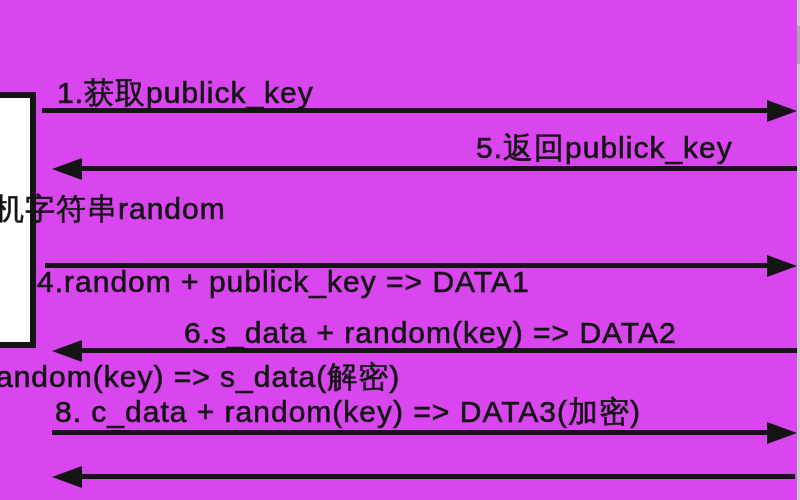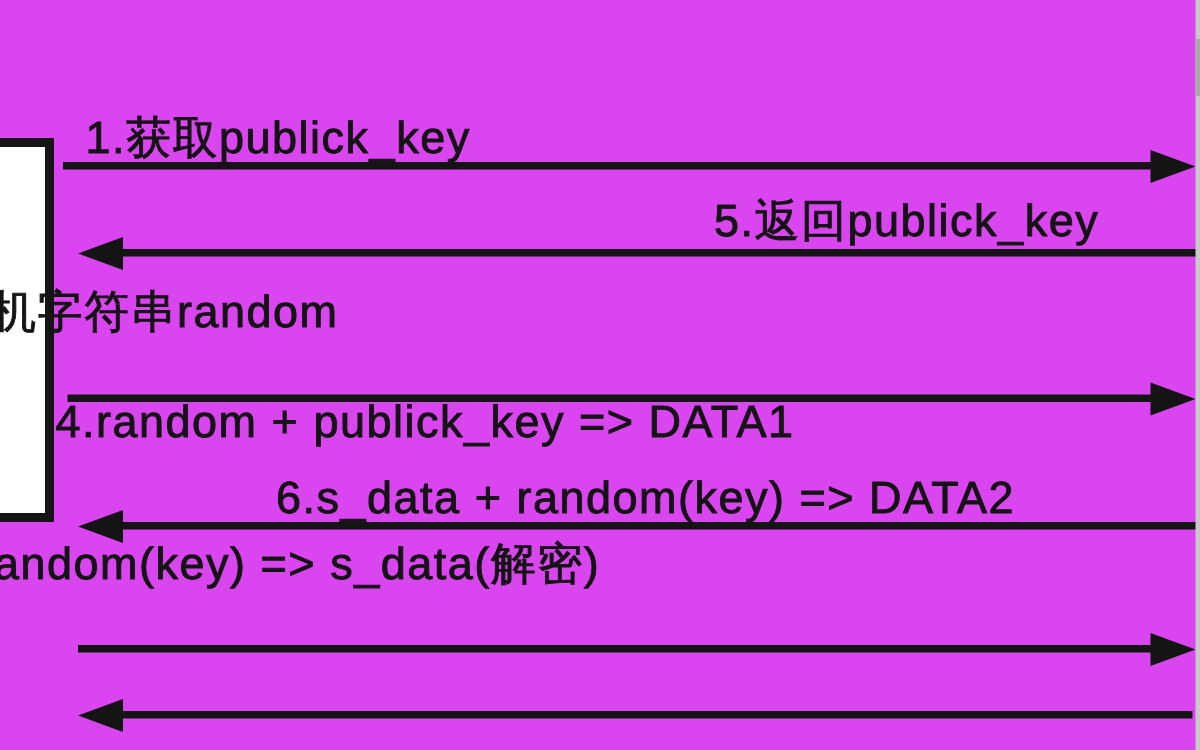--- a/index.html
+++ b/index.html
@@ -118,20 +118,21 @@
   </div>
 
   <div id="lbl6" class="lbl">6.s_data + random(key) =&gt; DATA2</div>
   <div id="arrow6" class="arrow left">
     <div class="shaft"></div>
     <div class="head"></div>
   </div>
 
   <div id="lbl7" class="lbl">andom(key) =&gt; s_data(解密)</div>
 
+  <div id="lbl8" class="lbl">8. c_data + random(key) =&gt; DATA3(加密)</div>
   <div id="arrow8" class="arrow right">
     <div class="shaft"></div>
     <div class="head"></div>
   </div>
 
   <div id="arrow9" class="arrow left">
     <div class="shaft"></div>
     <div class="head"></div>
   </div>
 

